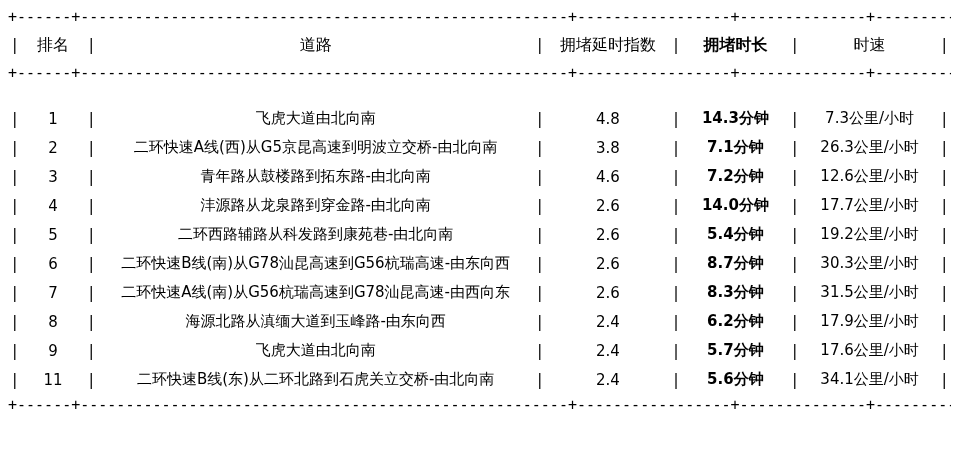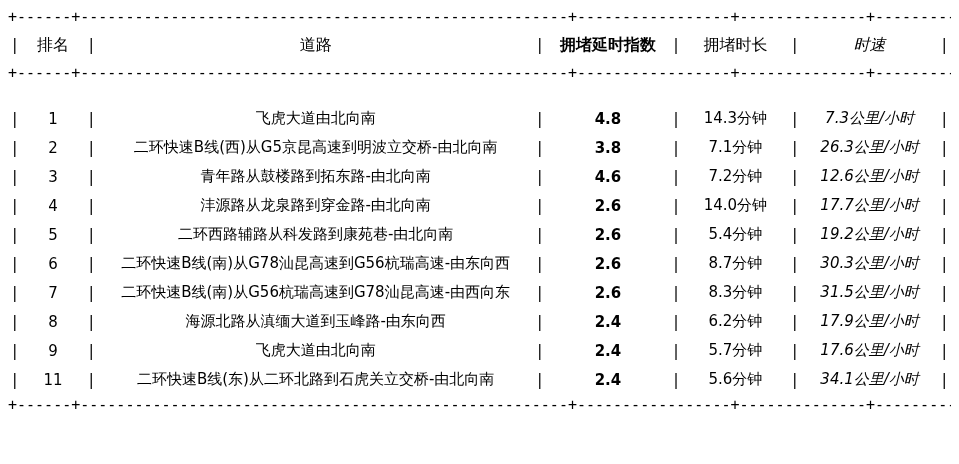--- a/index.html
+++ b/index.html
@@ -66,23 +66,23 @@
     align-items: center;
     justify-content: center;
     font-family: "DejaVu Sans", "Liberation Sans", sans-serif;
     font-size: 15px;
     white-space: nowrap;
     overflow: hidden;
     text-align: center;
   }
   .seg.rank { width: 66px; }
   .seg.road { width: 454px; }
-  .seg.idx  { width: 128px; font-weight: bold; }
-  .seg.dur  { width: 110px; }
-  .seg.spd  { width: 142px; font-style: italic; }
+  .seg.idx  { width: 128px; }
+  .seg.dur  { width: 110px; font-weight: bold; }
+  .seg.spd  { width: 142px; }
 
   .header-row .seg {
     font-size: 16px;
   }
   .row { height: 29px; }
   .header-row { height: 34px; }
   .spacer { height: 20px; }
   .cjk {
     font-family: "DejaVu Sans", "Liberation Sans", sans-serif;
   }
@@ -148,21 +148,21 @@
           </div>
         </td>
       </tr>
 
       <tr class="row">
         <td>
           <div class="cellrow">
             <span class="pipe">|</span>
             <span class="seg rank num">2</span>
             <span class="pipe">|</span>
-            <span class="seg road cjk">二环快速B线(西)从G5京昆高速到明波立交桥-由北向南</span>
+            <span class="seg road cjk">二环快速A线(西)从G5京昆高速到明波立交桥-由北向南</span>
             <span class="pipe">|</span>
             <span class="seg idx num">3.8</span>
             <span class="pipe">|</span>
             <span class="seg dur cjk">7.1分钟</span>
             <span class="pipe">|</span>
             <span class="seg spd cjk">26.3公里/小时</span>
             <span class="pipe">|</span>
           </div>
         </td>
       </tr>
@@ -238,21 +238,21 @@
           </div>
         </td>
       </tr>
 
       <tr class="row">
         <td>
           <div class="cellrow">
             <span class="pipe">|</span>
             <span class="seg rank num">7</span>
             <span class="pipe">|</span>
-            <span class="seg road cjk">二环快速B线(南)从G56杭瑞高速到G78汕昆高速-由西向东</span>
+            <span class="seg road cjk">二环快速A线(南)从G56杭瑞高速到G78汕昆高速-由西向东</span>
             <span class="pipe">|</span>
             <span class="seg idx num">2.6</span>
             <span class="pipe">|</span>
             <span class="seg dur cjk">8.3分钟</span>
             <span class="pipe">|</span>
             <span class="seg spd cjk">31.5公里/小时</span>
             <span class="pipe">|</span>
           </div>
         </td>
       </tr>

